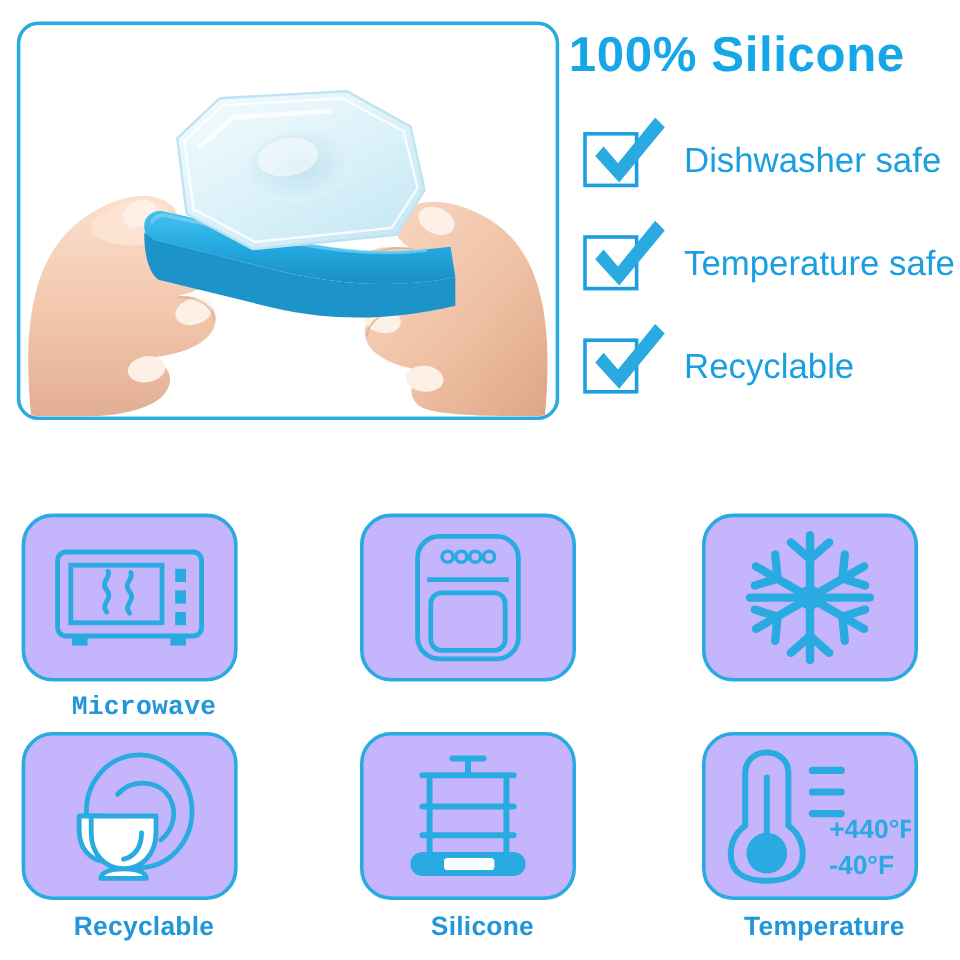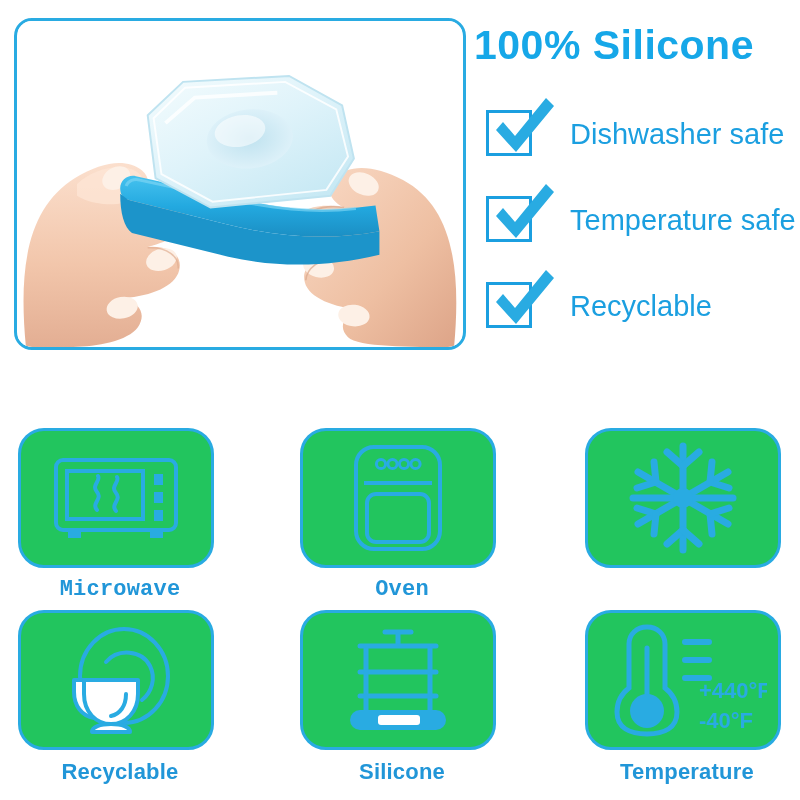--- a/index.html
+++ b/index.html
@@ -37,23 +37,23 @@
   .check-mark{position:absolute;left:4px;top:-6px;width:66px;height:62px;}
   .check-label{
     position:absolute;left:84px;top:10px;
     font-size:29px;color:#1B9FE0;white-space:nowrap;line-height:40px;
   }
 
   
   .tiles{position:absolute;left:0;top:424px;width:800px;height:376px;}
   .tile{position:absolute;width:204px;}
   .tile-box{
-    width:196px;height:140px;
+    width:180px;height:140px;
     border:3.5px solid #29ABE2;border-radius:26px;
-    box-sizing:border-box;background:#22c55e;
+    box-sizing:border-box;background:#c4b5fd;
     display:flex;align-items:center;justify-content:center;
   }
   .tile-box svg{display:block;}
   .tile-label{
     margin-top:9px;text-align:center;
     font-size:22px;font-weight:bold;color:#2196D8;
     letter-spacing:0.2px;white-space:nowrap;
   }
   .c0{left:18px;}
   .c1{left:300px;}
@@ -197,21 +197,20 @@
         <svg width="96" height="112" viewBox="0 0 96 112">
           <rect x="6" y="5" width="84" height="102" rx="18" fill="none" stroke="#29ABE2" stroke-width="4"></rect>
           <circle cx="31" cy="22" r="4.6" fill="none" stroke="#29ABE2" stroke-width="3"></circle>
           <circle cx="42.5" cy="22" r="4.6" fill="none" stroke="#29ABE2" stroke-width="3"></circle>
           <circle cx="54" cy="22" r="4.6" fill="none" stroke="#29ABE2" stroke-width="3"></circle>
           <circle cx="65.5" cy="22" r="4.6" fill="none" stroke="#29ABE2" stroke-width="3"></circle>
           <line x1="14" y1="41" x2="82" y2="41" stroke="#29ABE2" stroke-width="4"></line>
           <rect x="17" y="52" width="62" height="48" rx="9" fill="none" stroke="#29ABE2" stroke-width="4"></rect>
         </svg>
       </div>
-      <div class="tile-label">Oven</div>
     </div>
 
     <div class="tile c2 r0">
       <div class="tile-box">
         <svg width="116" height="116" viewBox="0 0 116 116">
           <g stroke="#29ABE2" stroke-width="7" stroke-linecap="round" fill="none">
             <line x1="58" y1="6" x2="58" y2="110"></line>
             <line x1="13" y1="32" x2="103" y2="84"></line>
             <line x1="13" y1="84" x2="103" y2="32"></line>
             <line x1="58" y1="26" x2="42" y2="12"></line>

